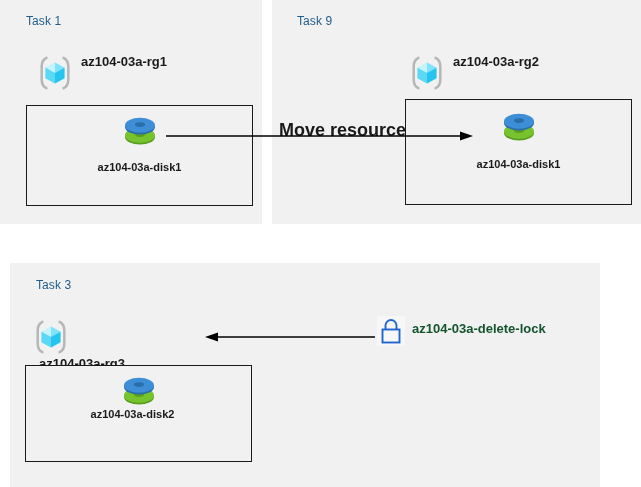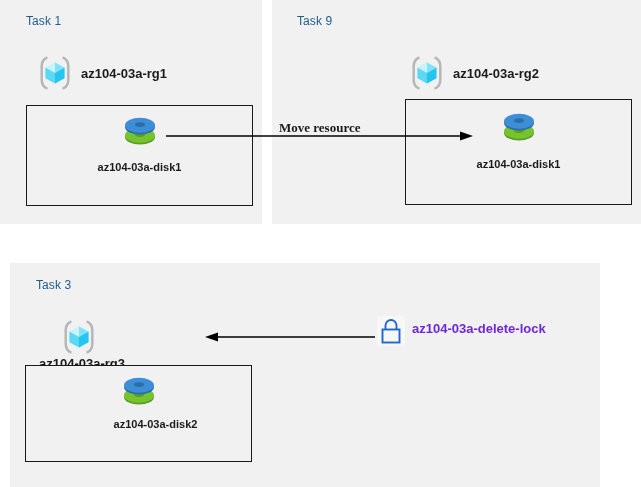--- a/index.html
+++ b/index.html
@@ -29,21 +29,20 @@
   }
   .inner-box {
     position: absolute;
     border: 1.4px solid #1a1a1a;
     background: #f1f1f1;
     box-sizing: border-box;
   }
   .rg-row {
     position: absolute;
     display: flex;
-    align-items: center;
     white-space: nowrap;
   }
   .rg-name {
     font-size: 13px;
     font-weight: bold;
     color: #1a1a1a;
     margin-left: 7px;
   }
   .disk-label {
     position: absolute;
@@ -70,35 +69,34 @@
     width: 28px;
     height: 30px;
     display: block;
   }
   .arrow-svg {
     position: absolute;
     overflow: visible;
   }
   .move-label {
     position: absolute;
-    font-size: 13px;
-    font-weight: bold;
-    color: #1a1a1a;
-    white-space: nowrap;
-    font-family: Liberation Serif, serif;
+    font-size: 18px;
+    font-weight: bold;
+    color: #1a1a1a;
+    white-space: nowrap;
   }
   .lock-text {
     position: absolute;
     white-space: nowrap;
     line-height: 1.22;
   }
   .lock-title {
     font-size: 13px;
     font-weight: bold;
-    color: #6d28d9;
+    color: #14532d;
     display: block;
   }
   .lock-type {
     font-size: 13px;
     color: #1a1a1a;
     display: block;
   }
   .lock-type-key {
     font-weight: bold;
   }
@@ -215,21 +213,21 @@
   <svg class="icon-disk" viewBox="0 0 42 40" style="left:118px; top:372px;" xmlns="http://www.w3.org/2000/svg">
     <ellipse cx="21" cy="25" rx="15" ry="7.5" fill="#5a9e22"></ellipse>
     <ellipse cx="21" cy="23.2" rx="15" ry="7.5" fill="#77c32e"></ellipse>
     <ellipse cx="21" cy="22.6" rx="5" ry="2.4" fill="#5a9e22"></ellipse>
     <ellipse cx="21" cy="15" rx="15" ry="7.5" fill="#2a6ea8"></ellipse>
     <ellipse cx="21" cy="13.2" rx="15" ry="7.5" fill="#3d8ed6"></ellipse>
     <ellipse cx="21" cy="12.6" rx="5" ry="2.4" fill="#2a6ea8"></ellipse>
   </svg>
 </span>
 
-<div class="disk-label" style="left:25px; top:418px; width:215px;margin-left:23px;">az104-03a-disk2</div>
+<div class="disk-label" style="left:25px; top:408px; width:215px;">az104-03a-disk2</div>
 
 
 <svg class="arrow-svg" style="left:205px; top:329px; width:170px; height:16px;" viewBox="0 0 170 16" xmlns="http://www.w3.org/2000/svg">
   <line x1="170" y1="8" x2="11" y2="8" stroke="#000000" stroke-width="1.4"></line>
   <polygon points="0,8 13,3.4 13,12.6" fill="#000000"></polygon>
 </svg>
 
 
 <span>
   <svg class="icon-lock" viewBox="0 0 28 30" style="left:377px; top:316px;" xmlns="http://www.w3.org/2000/svg">

